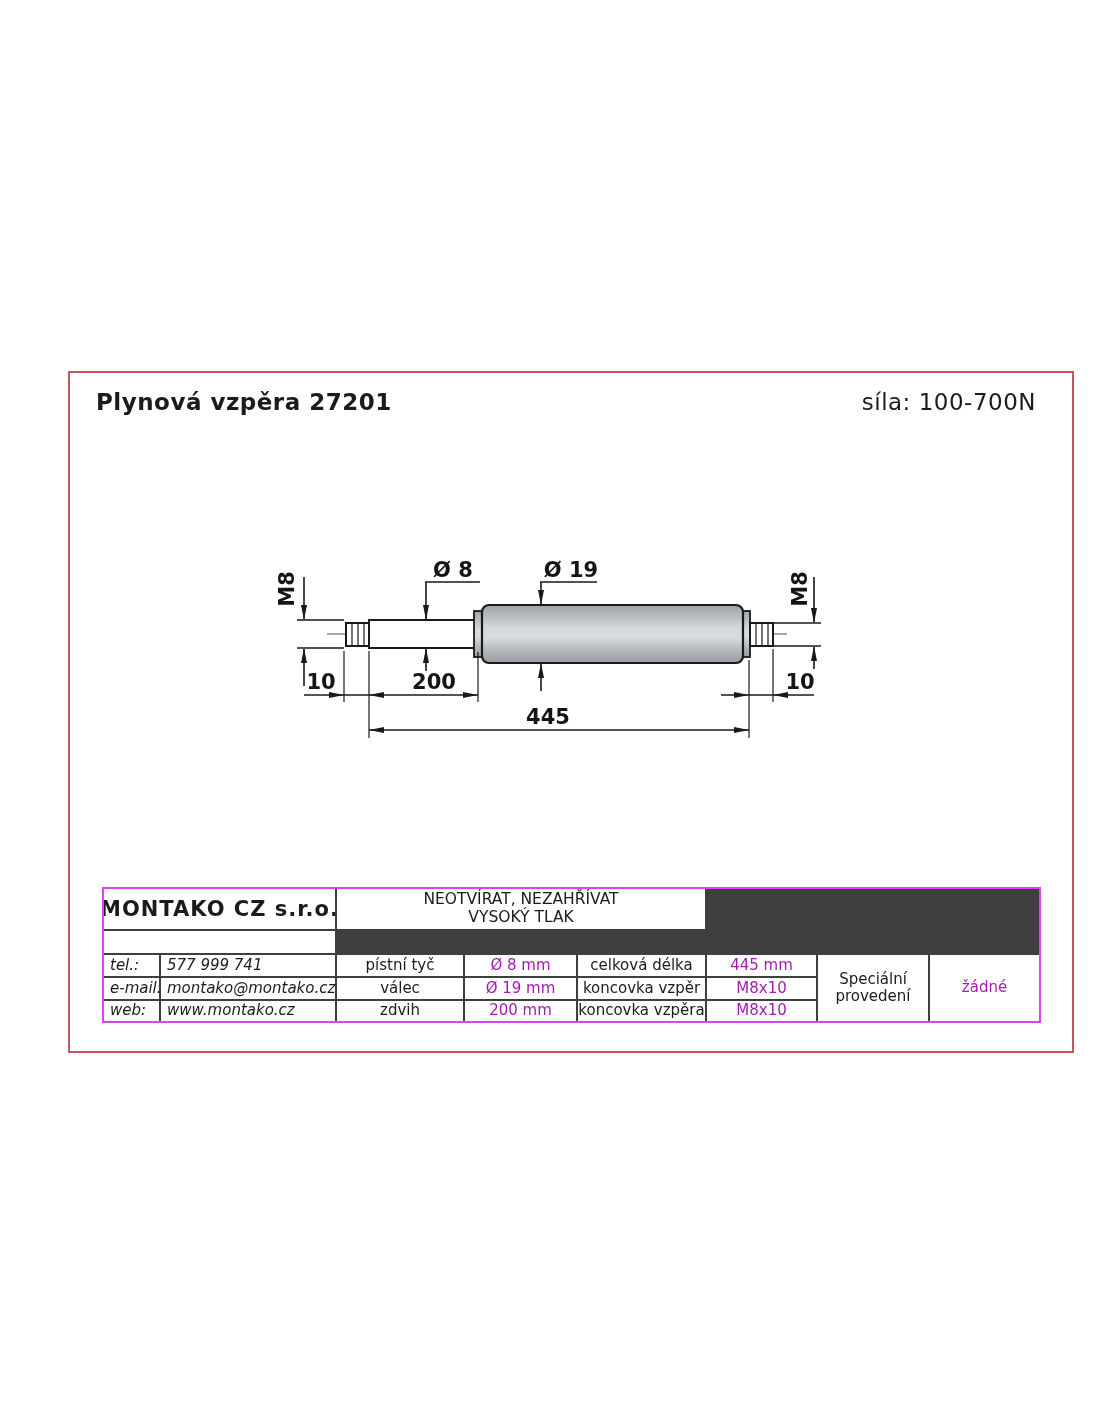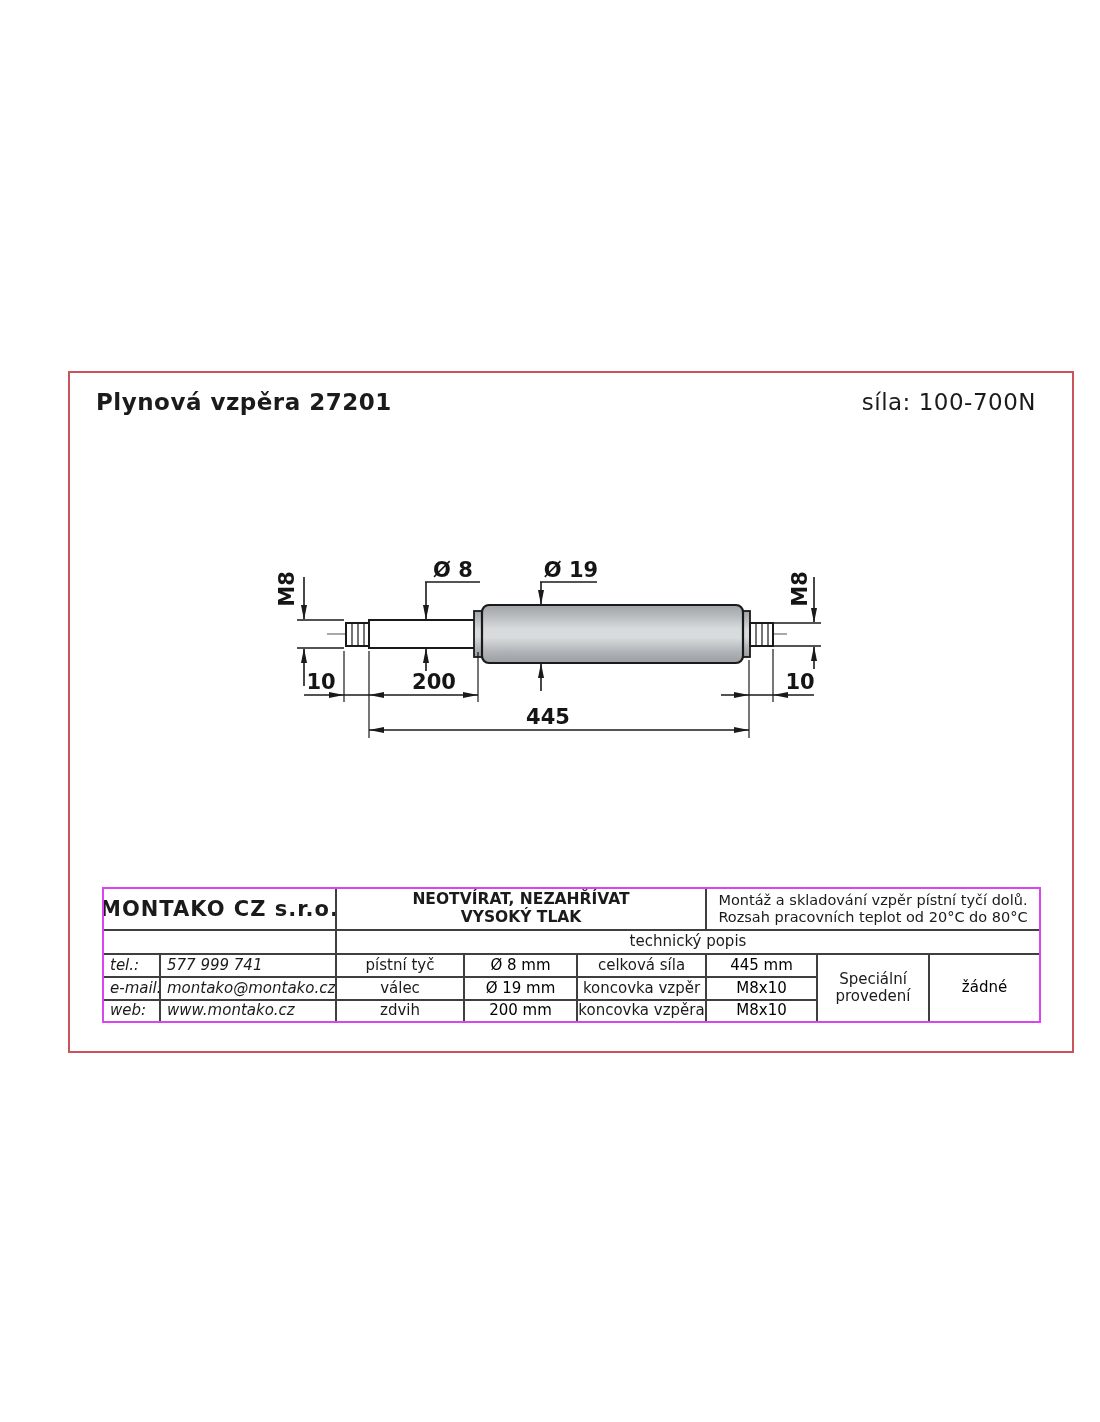--- a/index.html
+++ b/index.html
@@ -32,23 +32,23 @@
     gap:2px; background:#3f3f3f; border:2px solid #d946ef;
   }
   .cell {
     background:#ffffff; display:flex; flex-direction:row;
     align-items:center; justify-content:center;
     font-size:15px; line-height:1.15; overflow:hidden; white-space:nowrap;
   }
   .cell.stack { flex-direction:column; }
   .cell.left { justify-content:flex-start; padding-left:6px;font-style:italic; }
   .company { font-size:21px; font-weight:bold; letter-spacing:1px; }
-  .warning { font-weight:bold; font-size:15.5px; }
+  .warning { font-weight:normal; font-size:15.5px; }
   .note { font-size:14.5px; }
-  .red { color:#000000; }
+  .red { color:#a21caf; }
 </style>
 </head>
 <body>
 
 <div class="sheet">
 
   <div class="frame"></div>
 
   <div class="doc-title">Plynová vzpěra 27201</div>
   <div class="doc-force">síla: 100-700N</div>
@@ -155,43 +155,38 @@
 
   <div class="spec-table">
 
     <div class="cell company" style="grid-area:1/1/2/3">MONTAKO CZ s.r.o.</div>
 
     <div class="cell stack warning" style="grid-area:1/3/2/6">
       <div>NEOTVÍRAT, NEZAHŘÍVAT</div>
       <div>VYSOKÝ TLAK</div>
     </div>
 
-    <div class="cell stack note" style="grid-area:1/6/2/9">
-      <div>Montáž a skladování vzpěr pístní tyčí dolů.</div>
-      <div>Rozsah pracovních teplot od 20°C do 80°C</div>
-    </div>
 
     <div class="cell" style="grid-area:2/1/3/3"></div>
-    <div class="cell" style="grid-area:2/3/3/9">technický popis</div>
 
     <div class="cell left" style="grid-area:3/1/4/2">tel.:</div>
     <div class="cell left" style="grid-area:3/2/4/3">577 999 741</div>
     <div class="cell left" style="grid-area:4/1/5/2">e-mail:</div>
     <div class="cell left" style="grid-area:4/2/5/3">montako@montako.cz</div>
     <div class="cell left" style="grid-area:5/1/6/2">web:</div>
     <div class="cell left" style="grid-area:5/2/6/3">www.montako.cz</div>
 
     <div class="cell" style="grid-area:3/3/4/4">pístní tyč</div>
     <div class="cell red" style="grid-area:3/4/4/5">Ø 8 mm</div>
     <div class="cell" style="grid-area:4/3/5/4">válec</div>
     <div class="cell red" style="grid-area:4/4/5/5">Ø 19 mm</div>
     <div class="cell" style="grid-area:5/3/6/4">zdvih</div>
     <div class="cell red" style="grid-area:5/4/6/5">200 mm</div>
 
-    <div class="cell" style="grid-area:3/5/4/6">celková síla</div>
+    <div class="cell" style="grid-area:3/5/4/6">celková délka</div>
     <div class="cell red" style="grid-area:3/6/4/7">445 mm</div>
     <div class="cell" style="grid-area:4/5/5/6">koncovka vzpěr</div>
     <div class="cell red" style="grid-area:4/6/5/7">M8x10</div>
     <div class="cell" style="grid-area:5/5/6/6">koncovka vzpěra</div>
     <div class="cell red" style="grid-area:5/6/6/7">M8x10</div>
 
     <div class="cell red" style="grid-area:3/8/6/9">žádné</div>
     <div class="cell stack" style="grid-area:3/7/6/8">
       <div>Speciální</div>
       <div>provedení</div>

